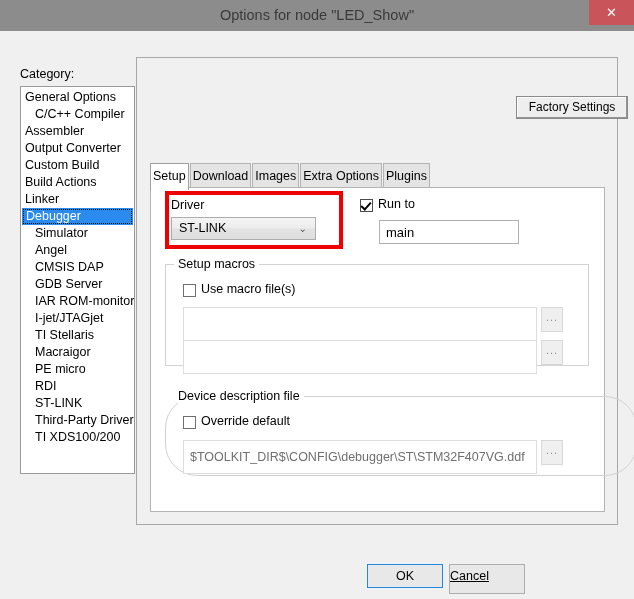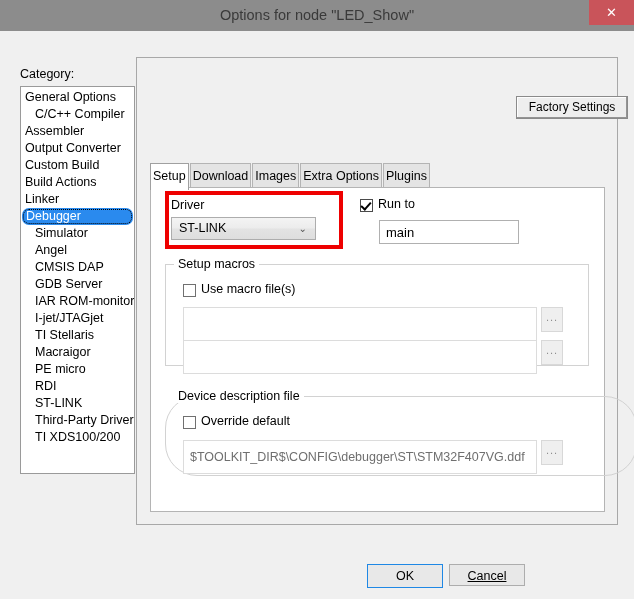--- a/index.html
+++ b/index.html
@@ -85,21 +85,20 @@
   .cat-item.indent {
     padding-left: 14px;
   }
   .cat-item.selected {
     background: #2a8aee;
     color: #ffffff;
     outline: 1px dotted #000;
     outline-offset: -2px;
     margin-left: 1px;
     margin-right: 1px;
-    border-radius: 7px;
   }
 
   
   .main-panel {
     position: absolute;
     left: 136px; top: 26px;
     width: 482px; height: 468px;
     background: #f0f0f0;
     border: 1px solid #a8a8a8;
     box-sizing: border-box;
@@ -305,27 +304,26 @@
     font-size: 12.5px;
     line-height: 22px;
     text-align: center;
     color: #000;
     cursor: pointer;
     font-family: "Liberation Sans", sans-serif;
   }
   .cancel-btn {
     position: absolute;
     left: 449px; top: 533px;
-    width: 76px; height: 22px;
+    width: 76px; height: 30px;
     background: #e8e8e8;
     border: 1px solid #adadad;
     box-sizing: border-box;
     font-size: 12.5px;
     line-height: 22px;
-    text-align: center;
     color: #000;
     cursor: pointer;
     font-family: "Liberation Sans", sans-serif;
     text-decoration: underline;
   }
 </style>
 </head>
 <body>
 
 <div class="titlebar">

